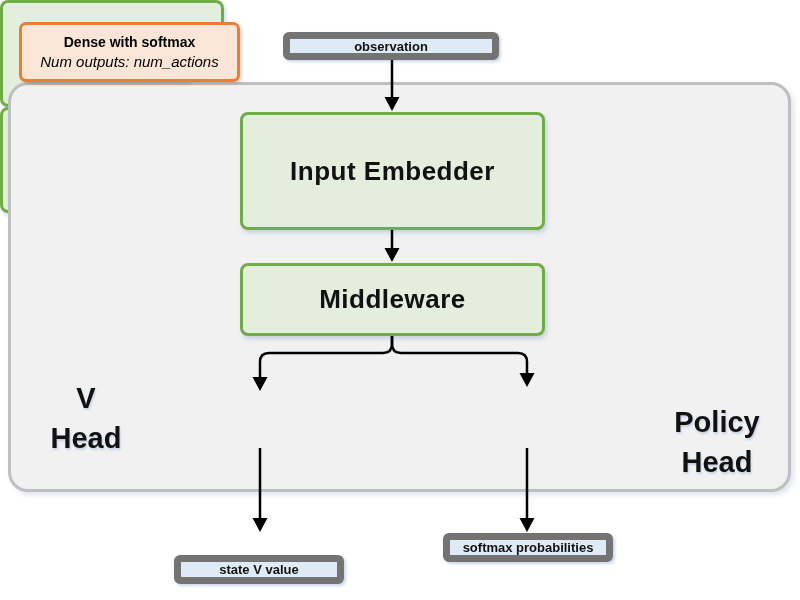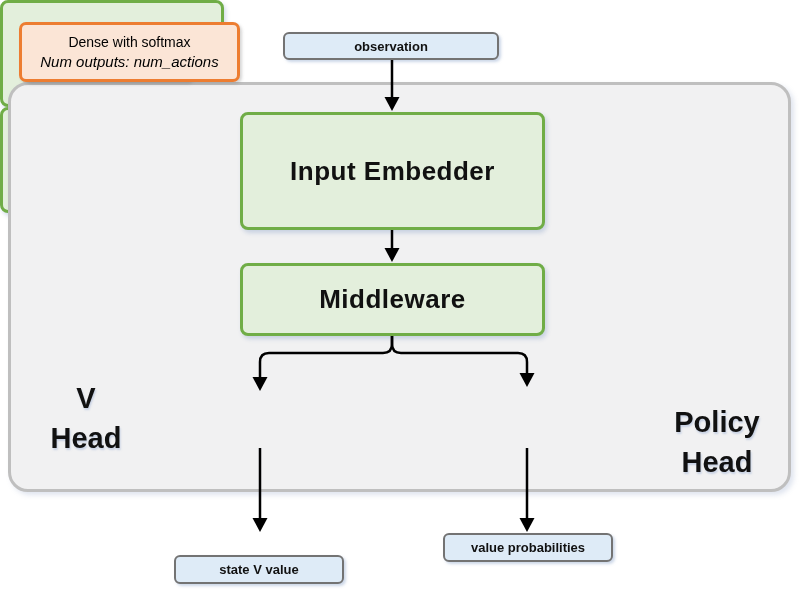--- a/index.html
+++ b/index.html
@@ -30,21 +30,21 @@
     flex-direction: column;
     align-items: center;
     justify-content: center;
     text-align: center;
     color: #111111;
   }
 
   
   .io {
     background: #deebf7;
-    border: 2px solid #737373;
+    border: 7px solid #737373;
     border-radius: 6px;
     font-weight: bold;
     font-size: 13px;
     box-shadow: 2px 2px 3px rgba(110,140,190,0.35);
   }
   .obs    { left: 283px; top: 32px;  width: 216px; height: 28px; }
   .out-v  { left: 174px; top: 555px; width: 170px; height: 29px; }
   .out-p  { left: 443px; top: 533px; width: 170px; height: 29px; }
 
   
@@ -79,21 +79,21 @@
     border-radius: 7px;
     display: flex;
     flex-direction: column;
     align-items: center;
     justify-content: center;
     text-align: center;
     box-shadow: 2px 2px 3px rgba(120,120,120,0.3);
   }
   .vlayer { left: 23px; top: 25px; width: 170px; height: 57px; }
   .player { left: 19px; top: 22px; width: 221px; height: 60px; }
-  .layer-title  { font-weight: normal; font-size: 14px; line-height: 19px; }
+  .layer-title  { font-weight: bold; font-size: 14px; line-height: 19px; }
   .layer-detail { font-size: 15px; line-height: 19px; font-style: italic; }
 
   
   .headlabel {
     position: absolute;
     font-weight: bold;
     font-size: 29px;
     line-height: 40px;
     text-align: center;
     color: #111111;
@@ -143,21 +143,21 @@
     </div>
   </div>
 
   <div class="headlabel phead-label">
     <div>Policy</div>
     <div>Head</div>
   </div>
 
   <div class="box io out-v">state V value</div>
 
-  <div class="box io out-p">value probabilities</div>
+  <div class="box io out-p">softmax probabilities</div>
 
   <svg class="arrows" viewBox="0 0 800 600">
 
     <path d="M392,60 V97"></path>
     <polygon points="384.5,97 399.5,97 392,111"></polygon>
 
     <path d="M392,230 V248"></path>
     <polygon points="384.5,248 399.5,248 392,262"></polygon>
 
     <path d="M392,336 V344 Q392,353 383,353 L269,353 Q260,353 260,362 V377"></path>

